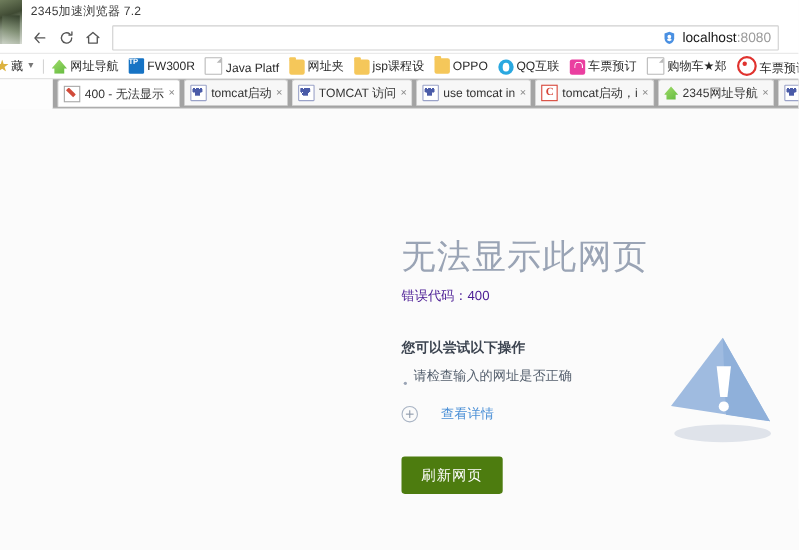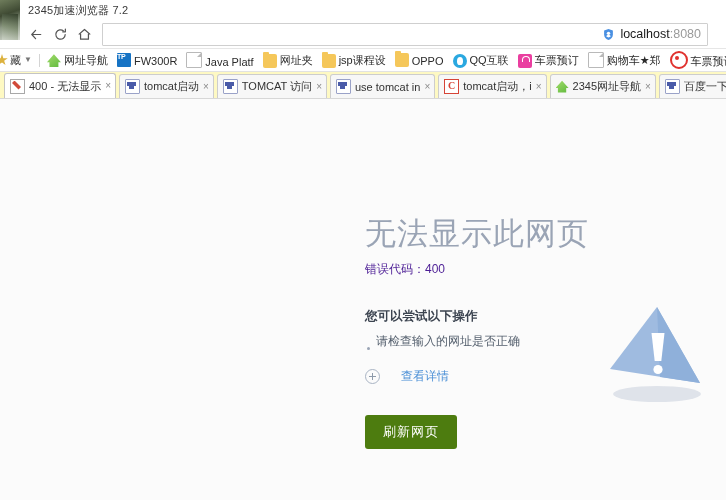--- a/index.html
+++ b/index.html
@@ -249,28 +249,29 @@
     width: 12px;
     height: 12px;
     clip-path: polygon(50% 0%, 61% 35%, 98% 35%, 68% 57%, 79% 91%, 50% 70%, 21% 91%, 32% 57%, 2% 35%, 39% 35%);
     margin-right: 2px;
     flex: 0 0 auto;
   }
 
   
   .tabstrip {
     height: 26px;
-    background: #fef9c3;
-    display: flex;
-    align-items: flex-end;
+    background: #a3a3a3;
+    display: flex;
+    align-items: flex-start;
     flex: 0 0 auto;
     padding-left: 4px;
     overflow: hidden;
     white-space: nowrap;
     border-bottom: 1px solid #d7d7d7;
+    margin-left: 48px;
   }
   .tab {
     height: 24px;
     min-width: 0;
     max-width: 118px;
     background: #f7f7f7;
     border: 1px solid #cdcdcd;
     border-bottom: none;
     border-radius: 3px 3px 0 0;
     display: flex;

